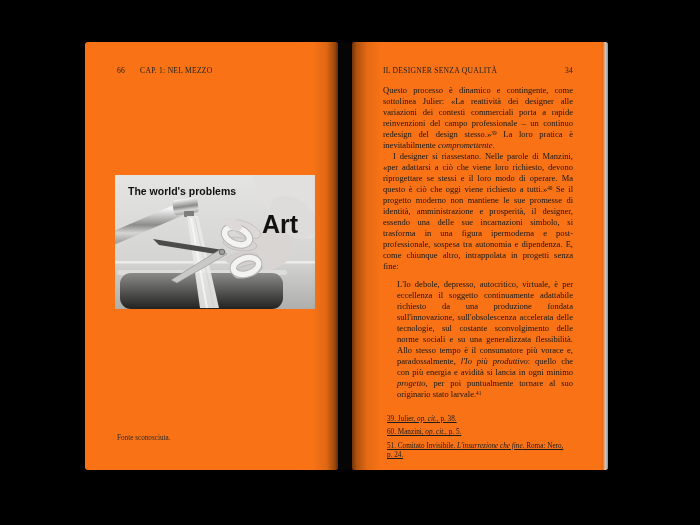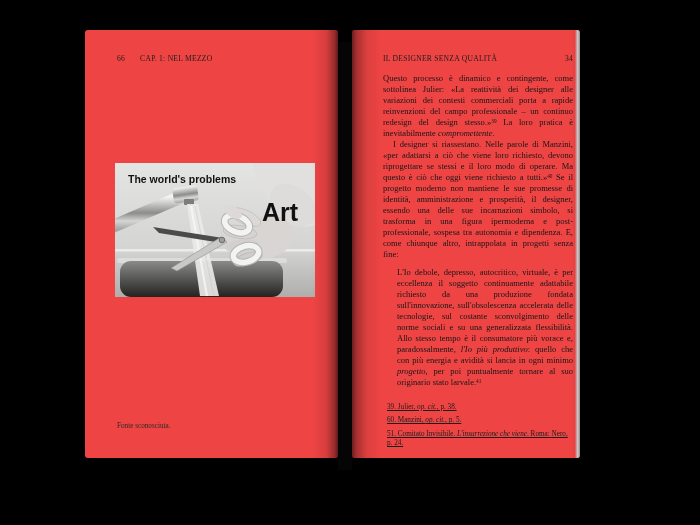--- a/index.html
+++ b/index.html
@@ -3,25 +3,25 @@
 <meta charset="utf-8">
 <style>
   html,body{margin:0;padding:0;}
   body{
     width:700px;height:525px;position:relative;overflow:hidden;
     background:#000;
     font-family:"Liberation Serif", serif;
   }
   .book{position:absolute;left:0;top:0;width:700px;height:525px;}
   .page{
-    position:absolute;top:30px;height:428px;
-    background:#ef4444;color:#1c1c1c;
+    position:absolute;top:42px;height:428px;
+    background:#f97316;color:#1c1c1c;
   }
   .page-left{left:85px;width:253px;border-radius:3px 2px 2px 3px;}
-  .page-right{left:352px;width:228px;border-radius:2px 3px 3px 2px;}
+  .page-right{left:352px;width:256px;border-radius:2px 3px 3px 2px;}
   .gutter{position:absolute;left:338px;top:42px;width:14px;height:428px;background:#050505;}
   .page-left::after{
     content:'';position:absolute;top:0;right:0;bottom:0;width:26px;
     background:linear-gradient(to right, rgba(0,0,0,0), rgba(0,0,0,0.10) 55%, rgba(0,0,0,0.38) 88%, rgba(0,0,0,0.62));
     pointer-events:none;
   }
   .page-right::before{
     content:'';position:absolute;top:0;left:0;bottom:0;width:30px;
     background:linear-gradient(to left, rgba(0,0,0,0), rgba(0,0,0,0.08) 50%, rgba(0,0,0,0.30) 85%, rgba(0,0,0,0.55));
     pointer-events:none;z-index:3;
@@ -160,19 +160,19 @@
 
     <div class="body-text">
       <p class="para"><span>Questo processo è dinamico e contingente, come sottolinea Julier: «La reattività dei designer alle variazioni dei contesti commerciali porta a rapide reinvenzioni del campo professionale – un continuo redesign del design stesso.»</span><span class="seg-sup">39</span><span> La loro pratica è inevitabilmente </span><span class="seg-i">compromettente</span><span>.</span></p>
       <p class="para indent"><span>I designer si riassestano. Nelle parole di Manzini, «per adattarsi a ciò che viene loro richiesto, devono riprogettare se stessi e il loro modo di operare. Ma questo è ciò che oggi viene richiesto a tutti.»</span><span class="seg-sup">40</span><span> Se il progetto moderno non mantiene le sue promesse di identità, amministrazione e prosperità, il designer, essendo una delle sue incarnazioni simbolo, si trasforma in una figura ipermoderna e post-professionale, sospesa tra autonomia e dipendenza. E, come chiunque altro, intrappolata in progetti senza fine:</span></p>
       <p class="quote"><span>L'Io debole, depresso, autocritico, virtuale, è per eccellenza il soggetto continuamente adattabile richiesto da una produzione fondata sull'innovazione, sull'obsolescenza accelerata delle tecnologie, sul costante sconvolgimento delle norme sociali e su una generalizzata flessibilità. Allo stesso tempo è il consumatore più vorace e, paradossalmente, </span><span class="seg-i">l'Io più produttivo</span><span>: quello che con più energia e avidità si lancia in ogni minimo </span><span class="seg-i">progetto</span><span>, per poi puntualmente tornare al suo originario stato larvale.</span><span class="seg-sup">41</span></p>
     </div>
 
     <div class="footnotes">
       <p><span>39. Julier, </span><span class="seg-i">op. cit.</span><span>, p. 38.</span></p>
       <p><span>60. Manzini, </span><span class="seg-i">op. cit.</span><span>, p. 5.</span></p>
-      <p><span>51. Comitato Invisibile. </span><span class="seg-i">L'insurrezione che viene</span><span>. Roma: Nero, p. 24.</span></p>
+      <p><span>51. Comitato Invisibile. </span><span class="seg-i">L'insurrezione che fine</span><span>. Roma: Nero, p. 24.</span></p>
     </div>
 
     <div class="fore-edge"></div>
   </div>
 
 </div>
 
 </body></html>

